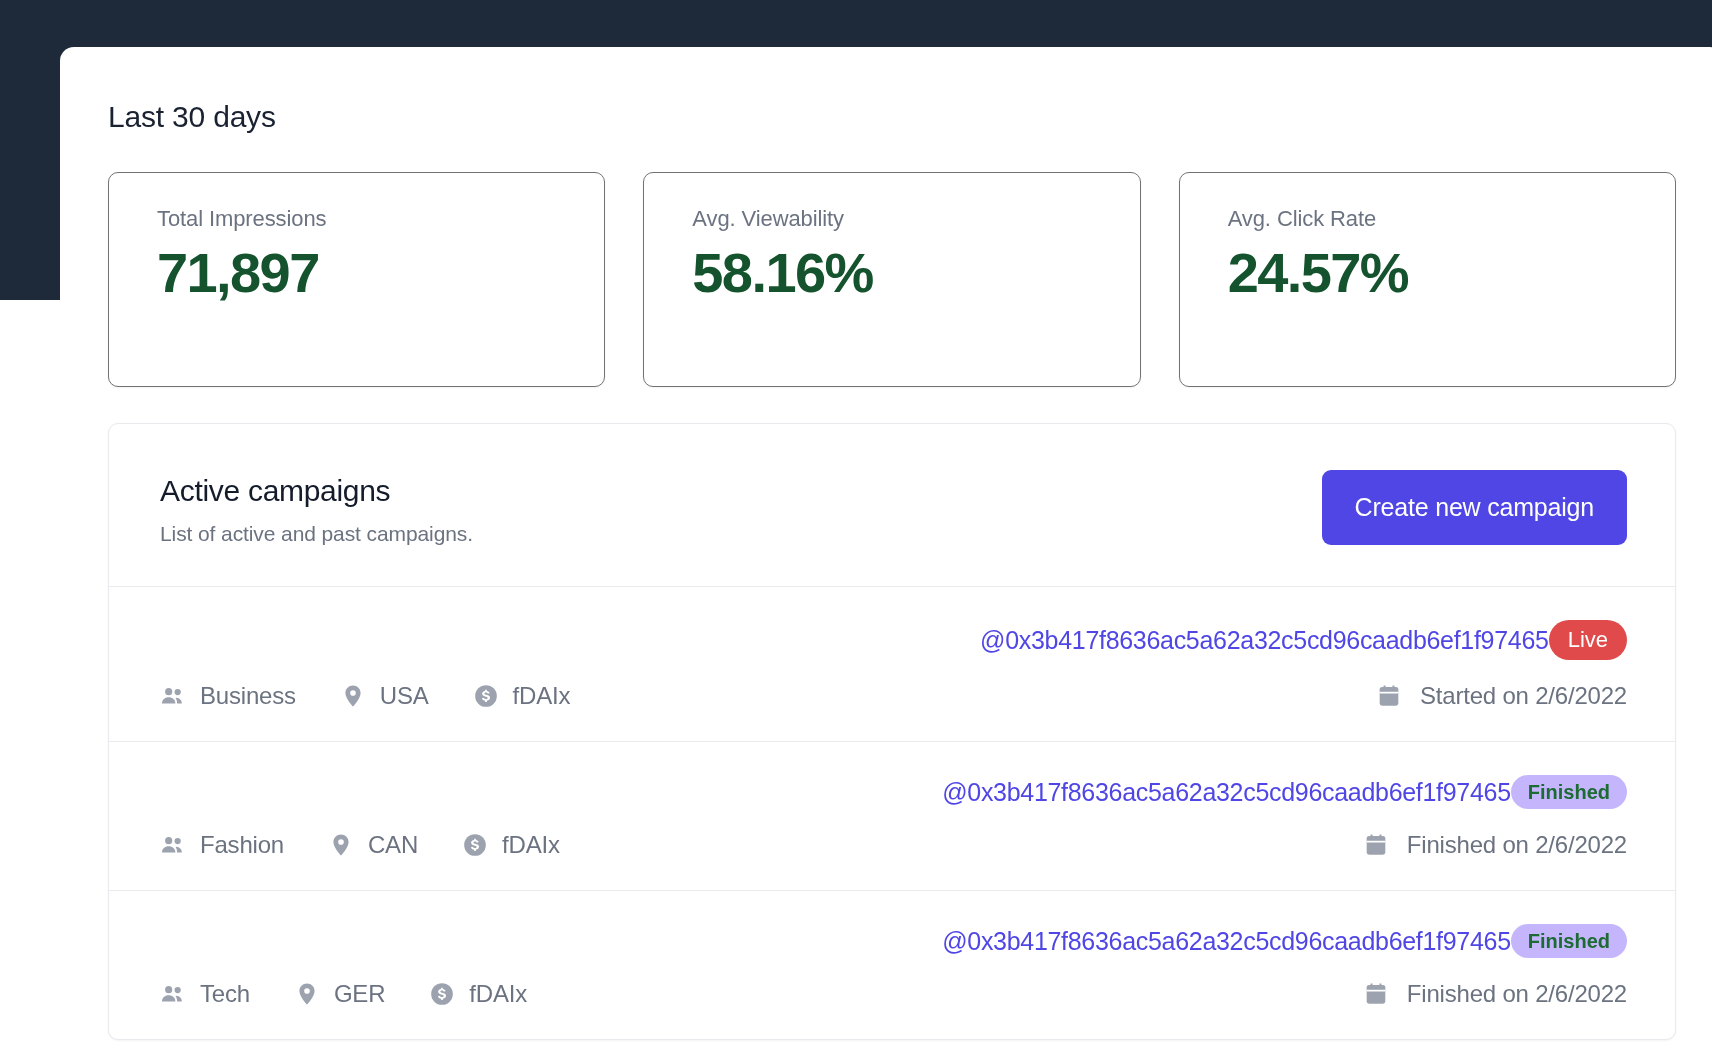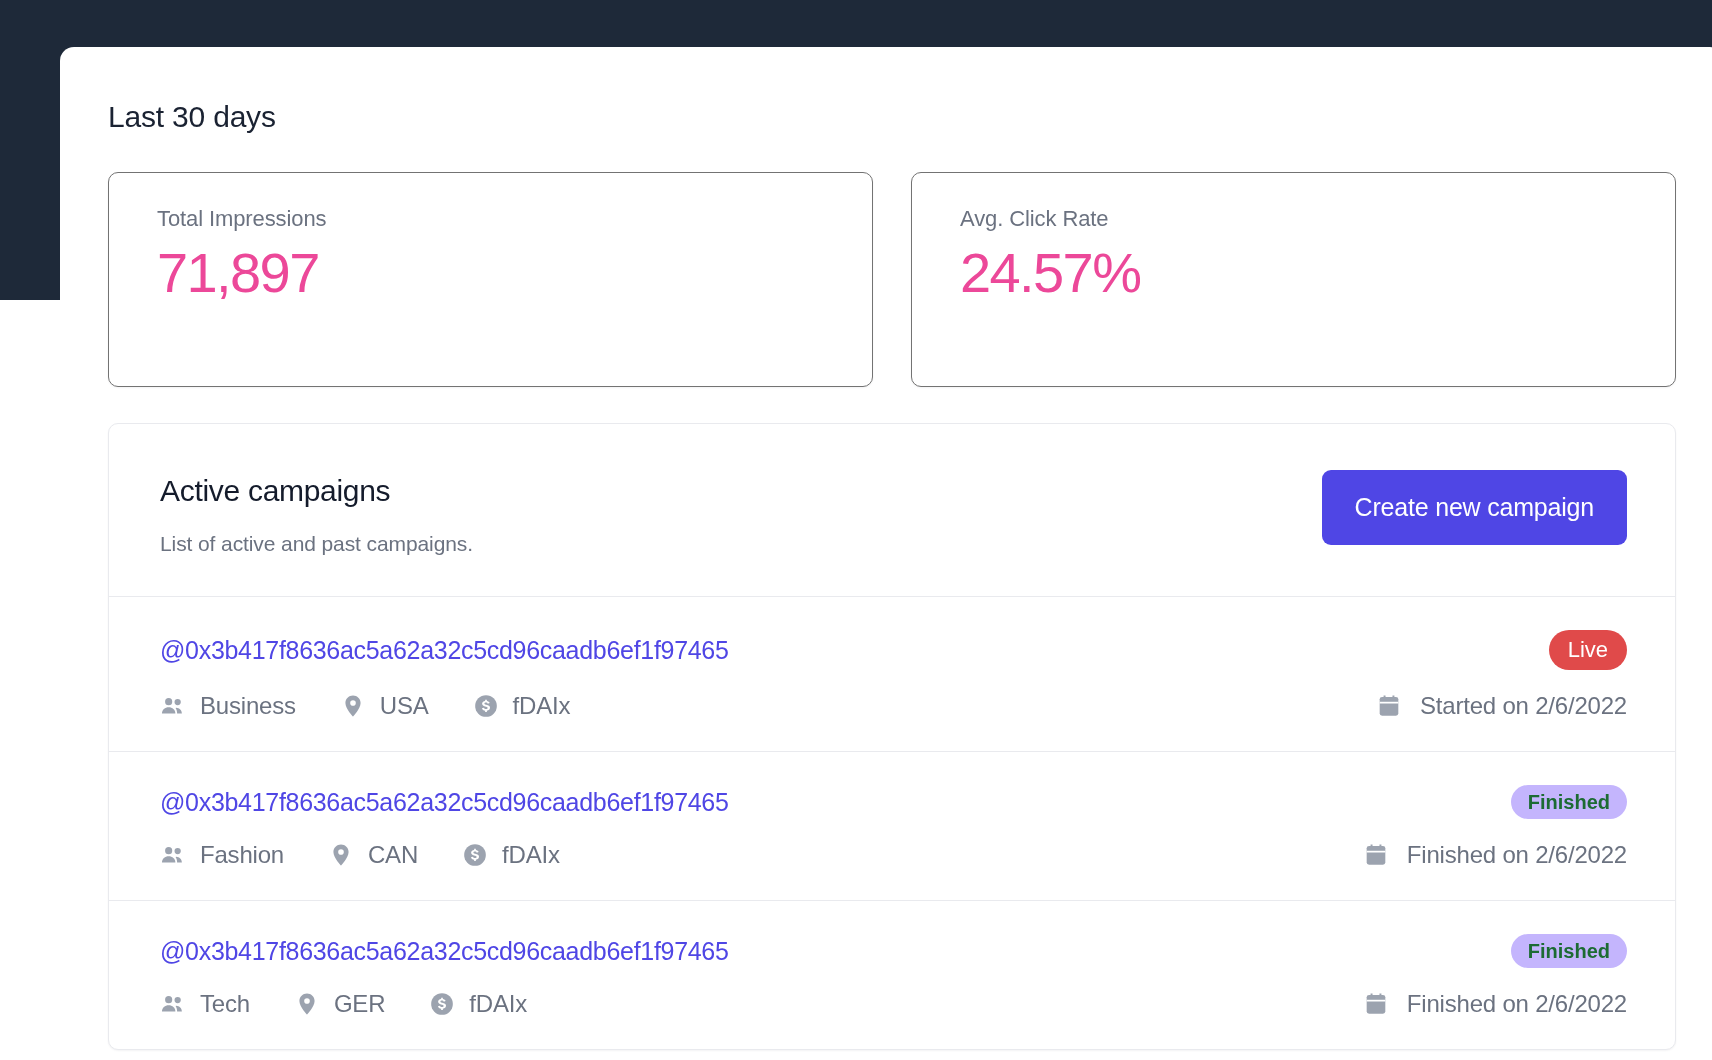--- a/index.html
+++ b/index.html
@@ -65,22 +65,22 @@
 
   .stat-label {
     font-size: 22px;
     color: #6b7280;
     font-weight: 400;
     letter-spacing: -0.1px;
   }
 
   .stat-value {
     font-size: 56px;
-    font-weight: 400;
-    color: #ec4899;
+    font-weight: 700;
+    color: #14532d;
     letter-spacing: -1.6px;
     margin-top: 10px;
     line-height: 1.1;
   }
 
   
   #campaigns-card {
     margin-top: 36px;
     background: #ffffff;
     border: 1px solid #e9eaee;
@@ -103,21 +103,21 @@
     font-size: 30px;
     color: #141b2b;
     font-weight: 400;
     letter-spacing: -0.3px;
   }
 
   #campaigns-subtitle {
     font-size: 21px;
     color: #6b7280;
     font-weight: 400;
-    margin-top: 24px;
+    margin-top: 14px;
     letter-spacing: -0.1px;
   }
 
   #create-campaign-button {
     background: #4f46e5;
     color: #ffffff;
     font-size: 25px;
     font-family: "Liberation Sans", sans-serif;
     font-weight: 400;
     border: none;
@@ -131,21 +131,21 @@
   
   .campaign-row {
     padding: 33px 48px 31px 51px;
     border-bottom: 1px solid #e9eaee;
   }
   .campaign-row:last-child { border-bottom: none; }
 
   .row-line-top {
     display: flex;
     align-items: center;
-    justify-content: space-between;
+    justify-content: flex-end;
   }
 
   .campaign-address {
     font-size: 25px;
     color: #4f46e5;
     text-decoration: none;
     letter-spacing: -0.3px;
     cursor: pointer;
   }
 
@@ -217,20 +217,24 @@
 
   <h1 id="page-title">Last 30 days</h1>
 
   <div id="stats-row">
 
     <div class="stat-card">
       <div class="stat-label">Total Impressions</div>
       <div class="stat-value">71,897</div>
     </div>
 
+    <div class="stat-card">
+      <div class="stat-label">Avg. Viewability</div>
+      <div class="stat-value">58.16%</div>
+    </div>
 
     <div class="stat-card">
       <div class="stat-label">Avg. Click Rate</div>
       <div class="stat-value">24.57%</div>
     </div>
 
   </div>
 
   <div id="campaigns-card">
 

